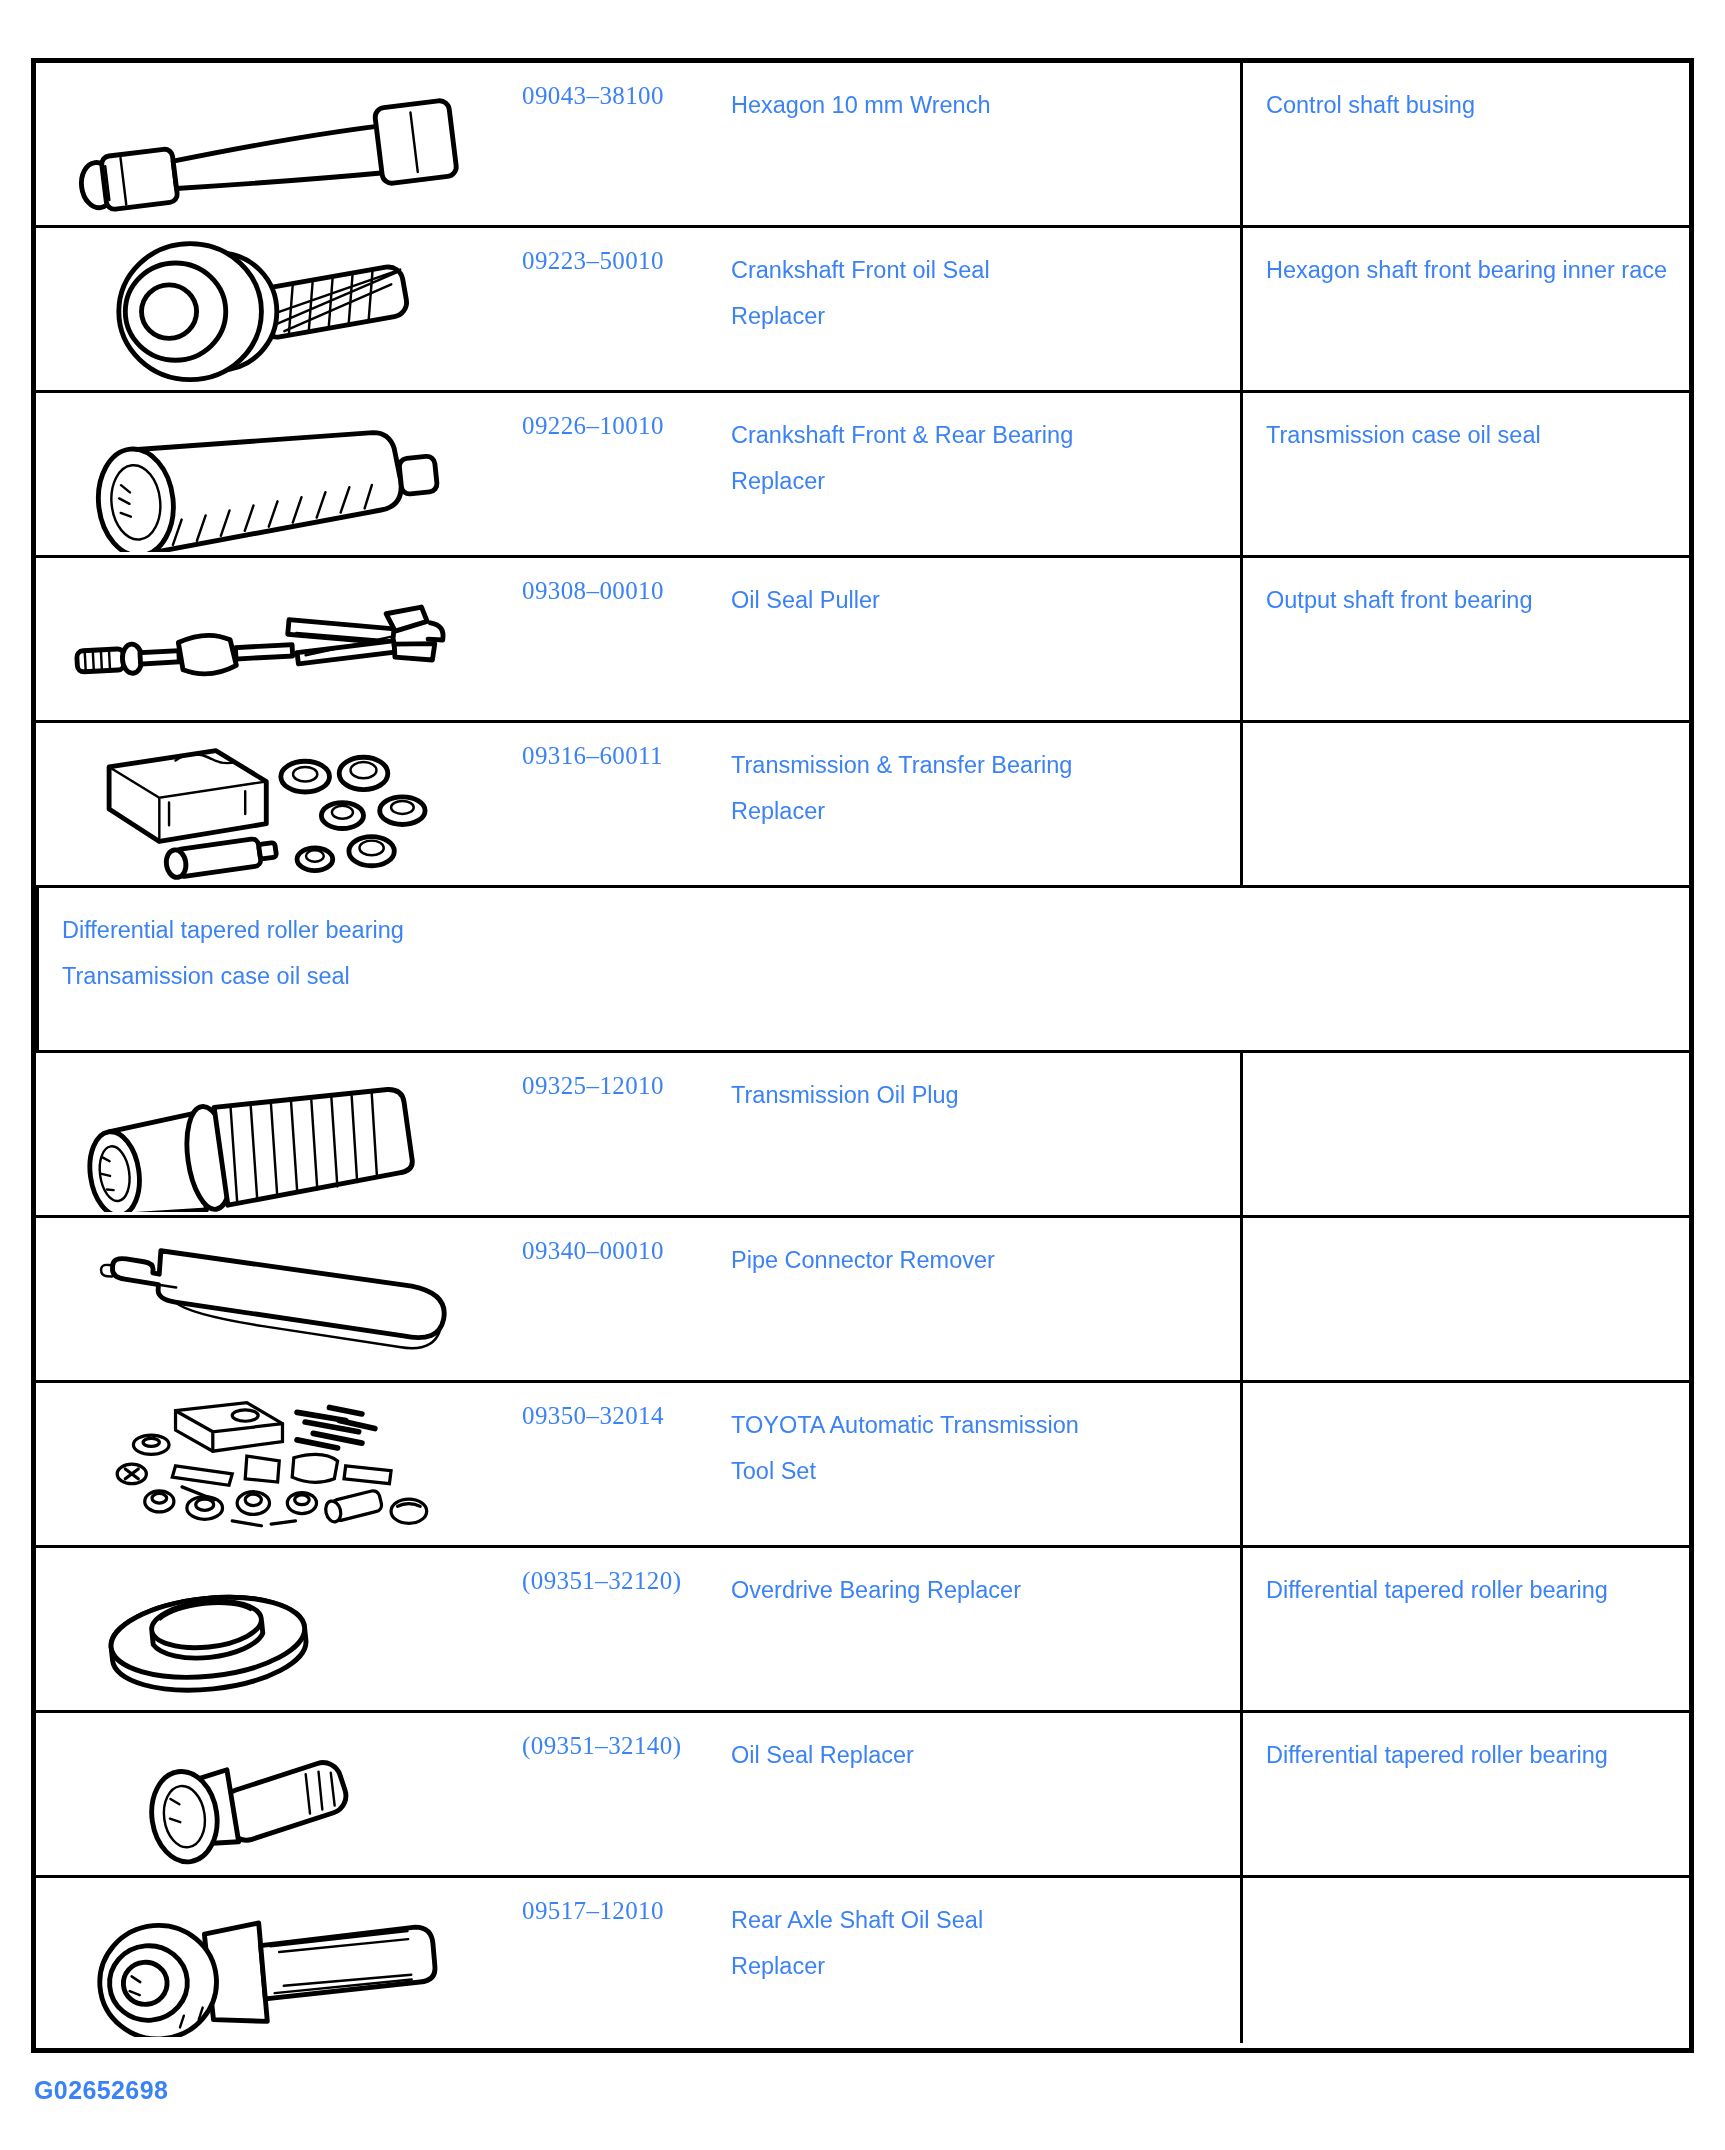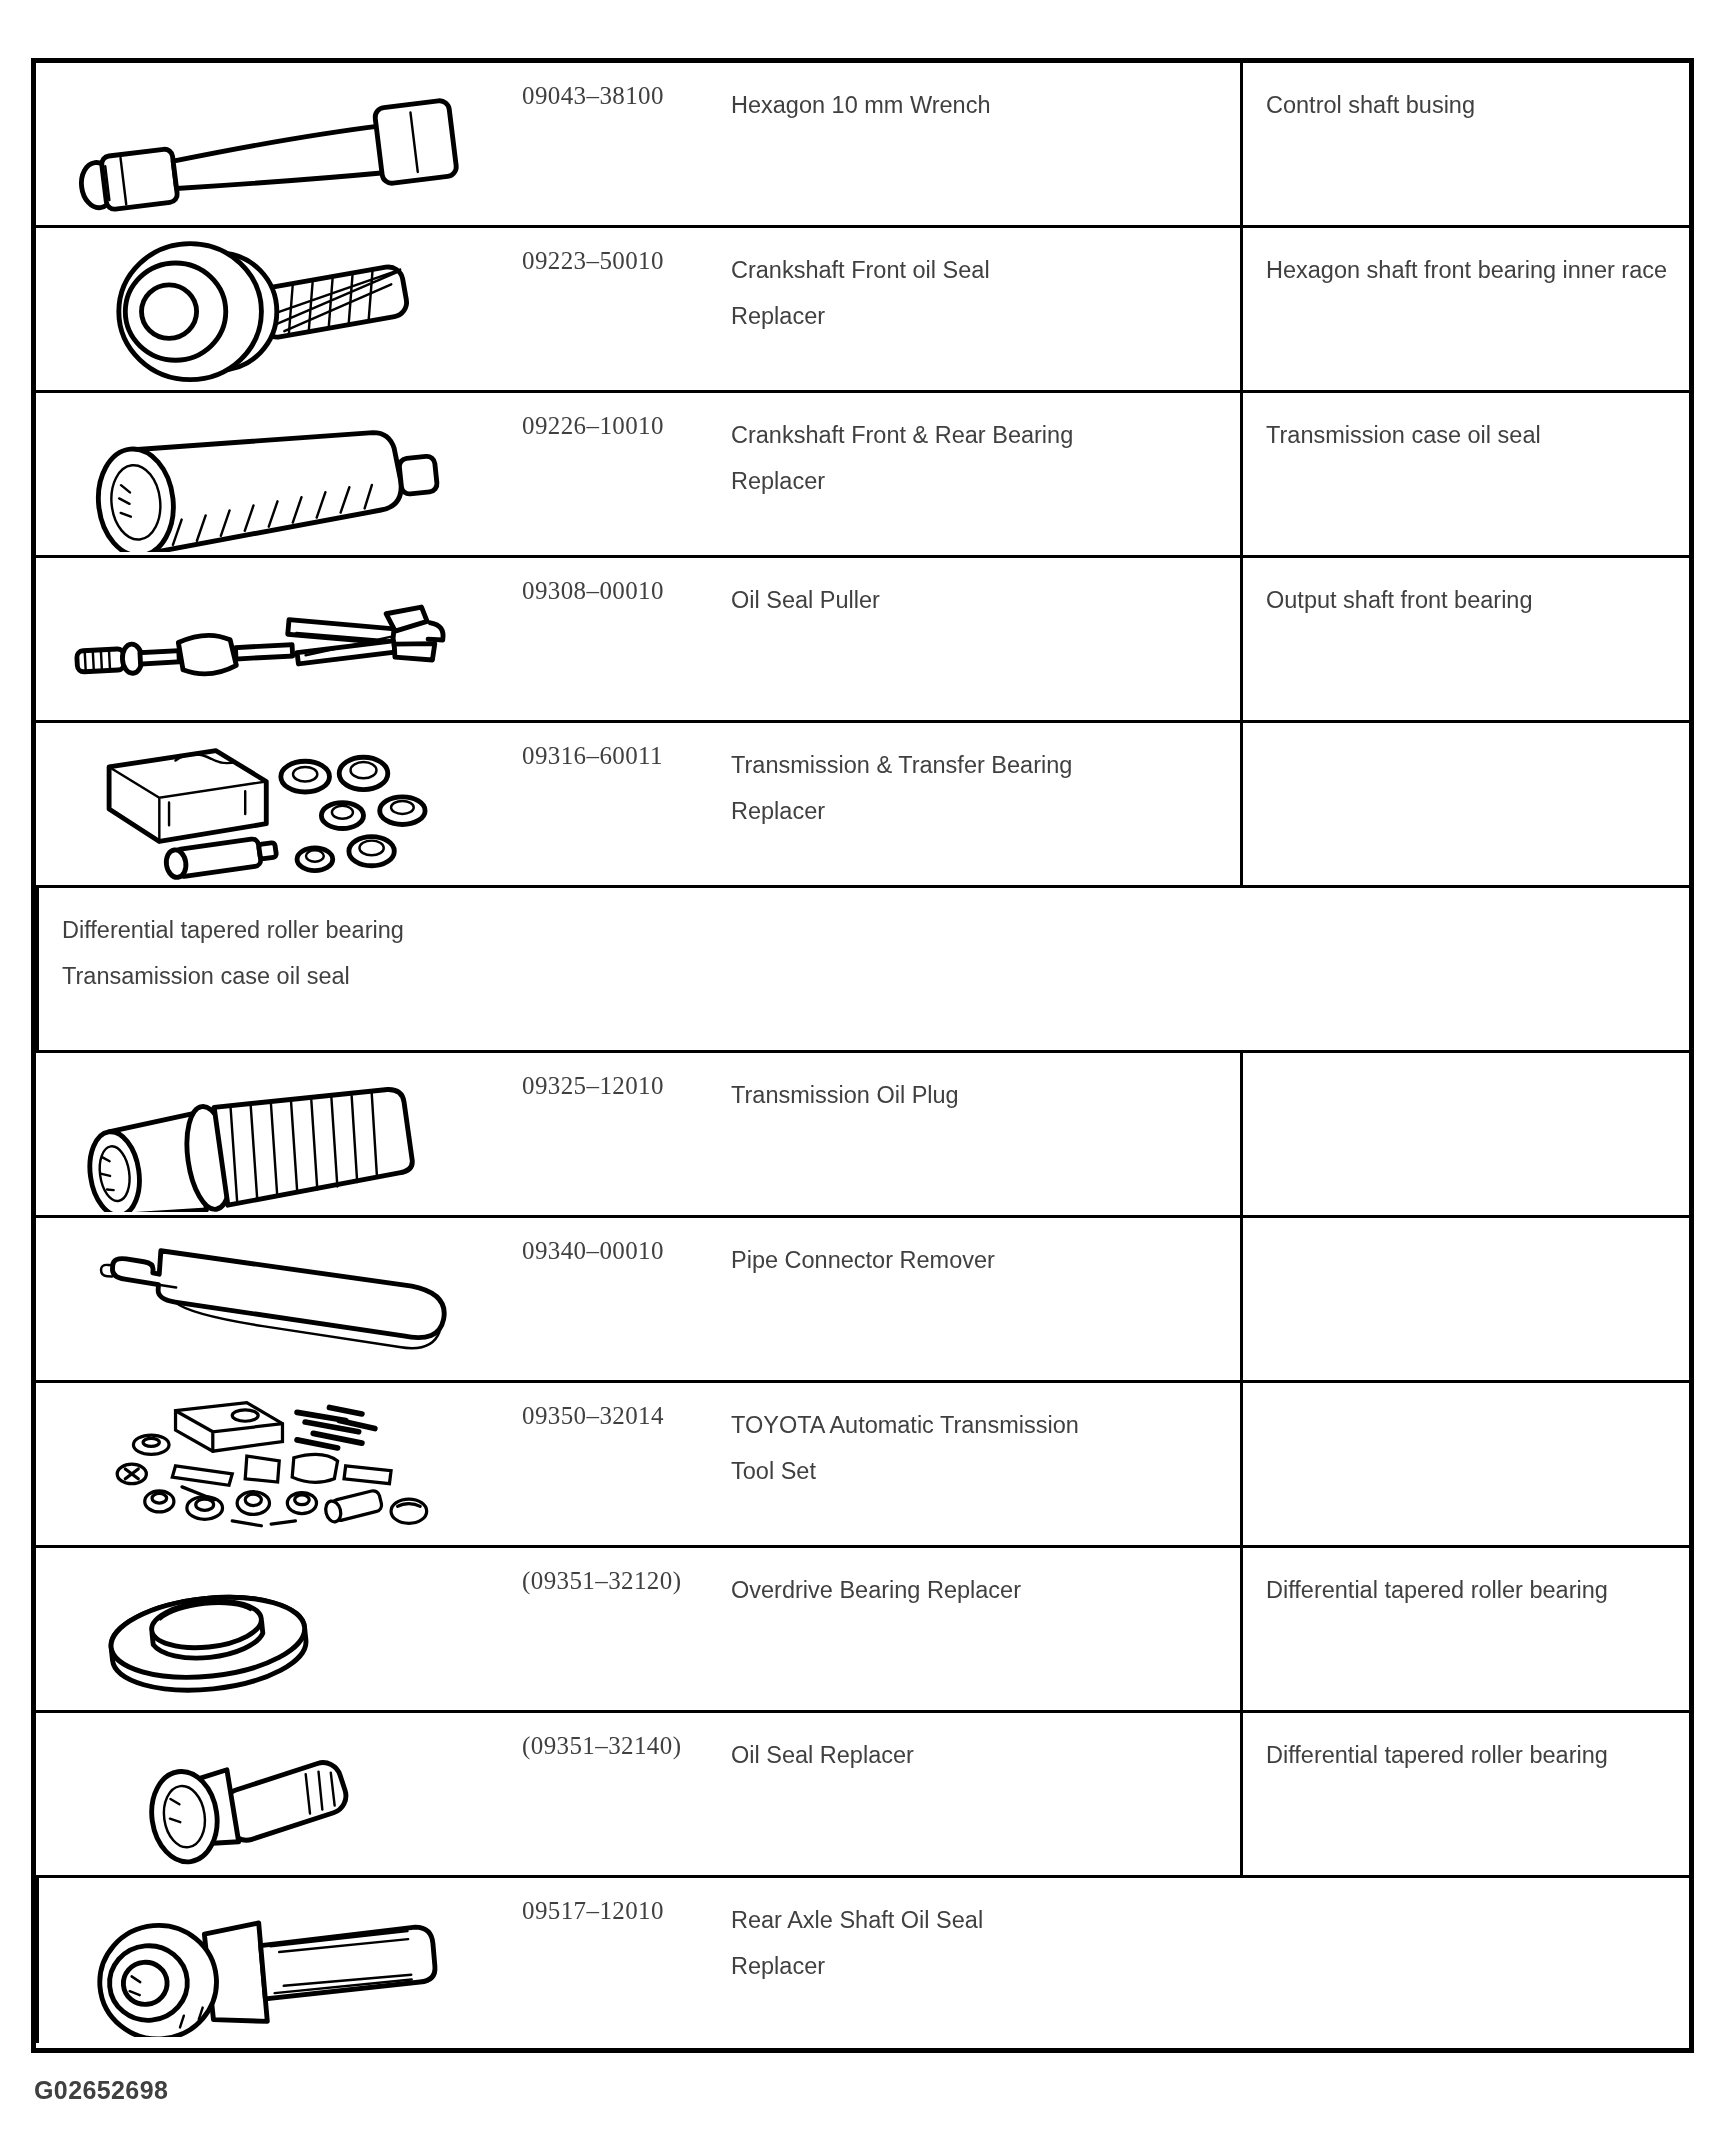--- a/index.html
+++ b/index.html
@@ -1,28 +1,28 @@
 <!DOCTYPE html>
 <html style="font-size:13px"><head>
 <meta charset="utf-8">
 <style>
   html,body{margin:0;padding:0;background:#e8e8e8;}
   .sheet{
     position:relative;width:1725px;height:2151px;background:#ffffff;
-    font-family:"Liberation Sans",sans-serif;color:#404040;overflow:hidden;
+    font-family:"Liberation Sans",sans-serif;color:#3b82f6;overflow:hidden;
   }
   .tool-table{
     position:absolute;left:31px;top:58px;width:1663px;height:1995px;
     border:5.7px solid #000;box-sizing:border-box;background:#fff;
   }
   .row{
     position:relative;height:165px;box-sizing:border-box;
     border-bottom:3.2px solid #000;display:flex;
   }
-  .row:last-child{border-bottom:none;flex-direction:column;}
+  .row:last-child{border-bottom:none;}
   .cell-left{position:relative;width:1204px;box-sizing:border-box;}
   .cell-right{
     position:relative;flex:1;border-left:3.2px solid #000;box-sizing:border-box;
     padding:19.4px 16px 0 23px;
   }
   .illust{
     position:absolute;left:18px;top:4.9px;width:444px;height:154px;
   }
   .illust svg{width:100%;height:100%;}
   .part-no{

